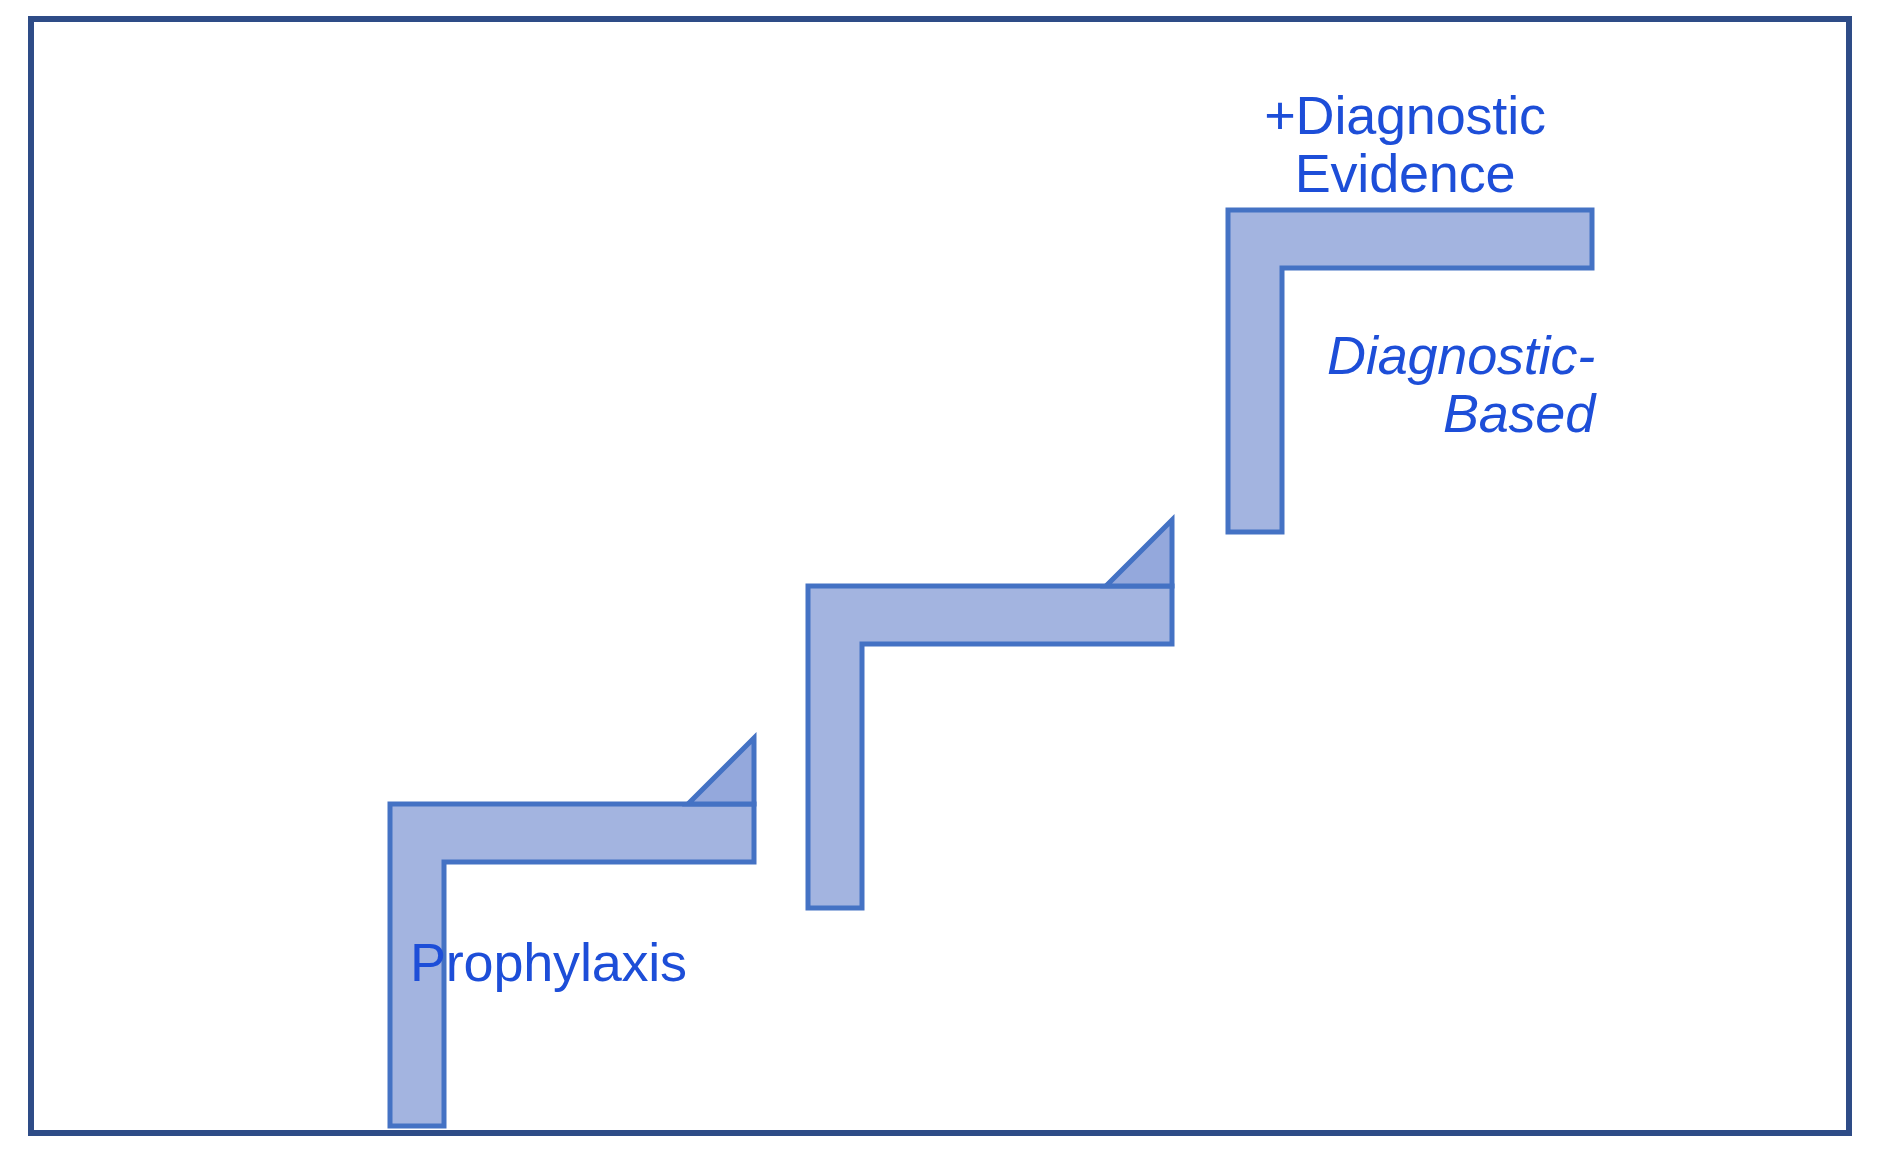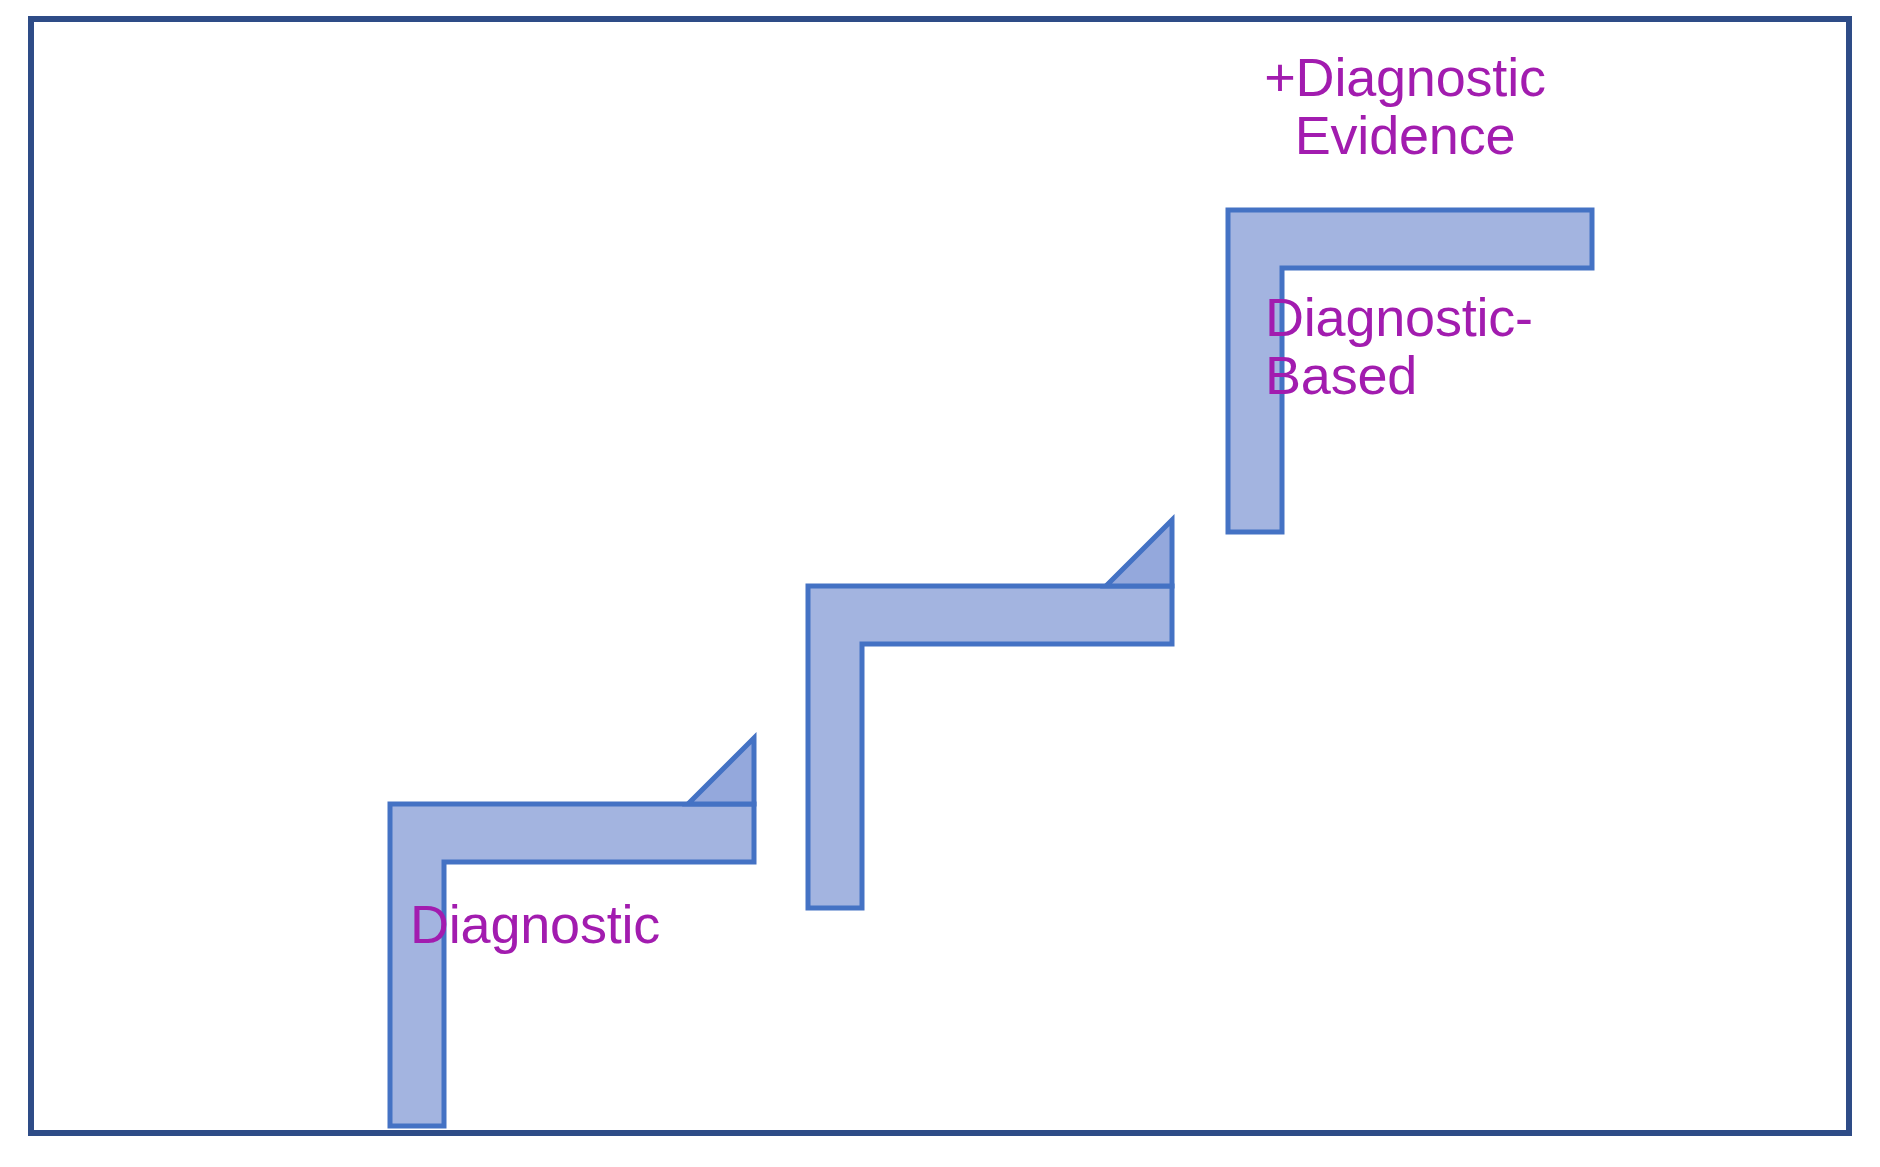--- a/index.html
+++ b/index.html
@@ -27,56 +27,57 @@
     border: 6px solid #2e4c87;
     box-sizing: border-box;
     background: transparent;
   }
   .step-svg {
     position: absolute;
     overflow: visible;
   }
   .lbl {
     position: absolute;
-    color: #a21caf;
+    color: #1d4ed8;
     text-align: center;
     line-height: 1.08;
     white-space: pre-line;
     letter-spacing: -0.2px;
+    margin-top: 38px;
   }
   .lbl-above { font-size: 54px; }
   .lbl-inside { font-size: 54px; }
 </style>
 </head>
 <body>
 
 <div id="canvas">
 
   <div id="frame"></div>
 
   <svg class="step-svg" style="left:386px; top:800px;" width="420" height="330" viewBox="0 0 420 330">
 
     <path d="M 4 4 L 368 4 L 368 62 L 58 62 L 58 326 L 4 326 Z" fill="#a3b4e0" stroke="#4472c4" stroke-width="5" stroke-linejoin="miter"></path>
 
     <path d="M 368 4 L 368 -62 L 302 4 Z" fill="#94a8dc" stroke="#4472c4" stroke-width="5" stroke-linejoin="miter"></path>
   </svg>
 
 
-  <div class="lbl lbl-inside" style="left:410px; top:895px; width:340px; text-align:left;">Diagnostic</div>
+  <div class="lbl lbl-inside" style="left:410px; top:895px; width:340px; text-align:left;">Prophylaxis</div>
 
   <svg class="step-svg" style="left:804px; top:582px;" width="420" height="330" viewBox="0 0 420 330">
     <path d="M 4 4 L 368 4 L 368 62 L 58 62 L 58 326 L 4 326 Z" fill="#a3b4e0" stroke="#4472c4" stroke-width="5" stroke-linejoin="miter"></path>
     <path d="M 368 4 L 368 -62 L 302 4 Z" fill="#94a8dc" stroke="#4472c4" stroke-width="5" stroke-linejoin="miter"></path>
   </svg>
 
 
 
   <svg class="step-svg" style="left:1224px; top:206px;" width="420" height="330" viewBox="0 0 420 330">
     <path d="M 4 4 L 368 4 L 368 62 L 58 62 L 58 326 L 4 326 Z" fill="#a3b4e0" stroke="#4472c4" stroke-width="5" stroke-linejoin="miter"></path>
   </svg>
 
   <div class="lbl lbl-above" style="left:1230px; top:48px; width:350px;">+Diagnostic
 Evidence</div>
 
-  <div class="lbl lbl-inside" style="left:1265px; top:288px; width:330px; text-align:left;">Diagnostic-
+  <div class="lbl lbl-inside" style="left:1265px; top:288px; width:330px; text-align:right;font-style:italic;">Diagnostic-
 Based</div>
 
 </div>
 
 </body></html>

